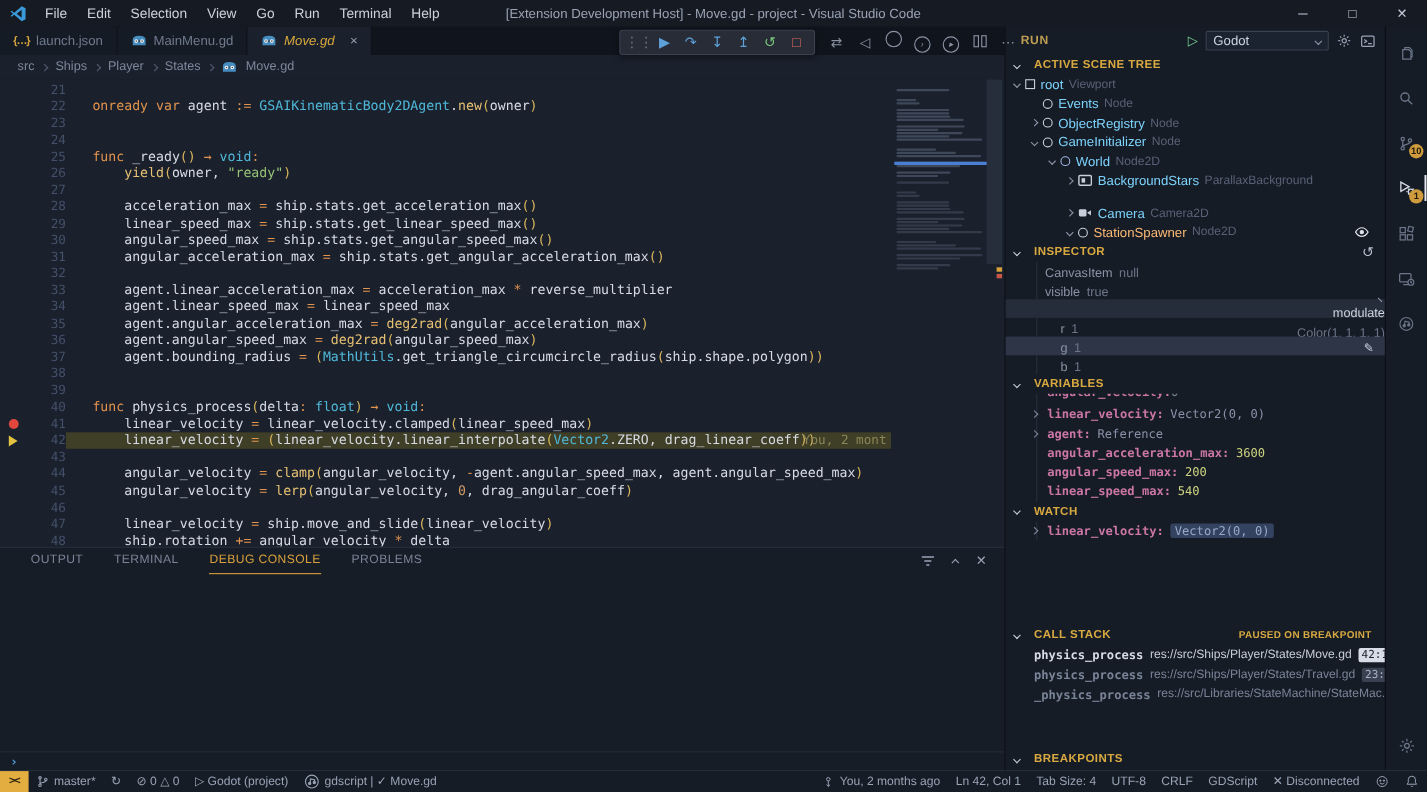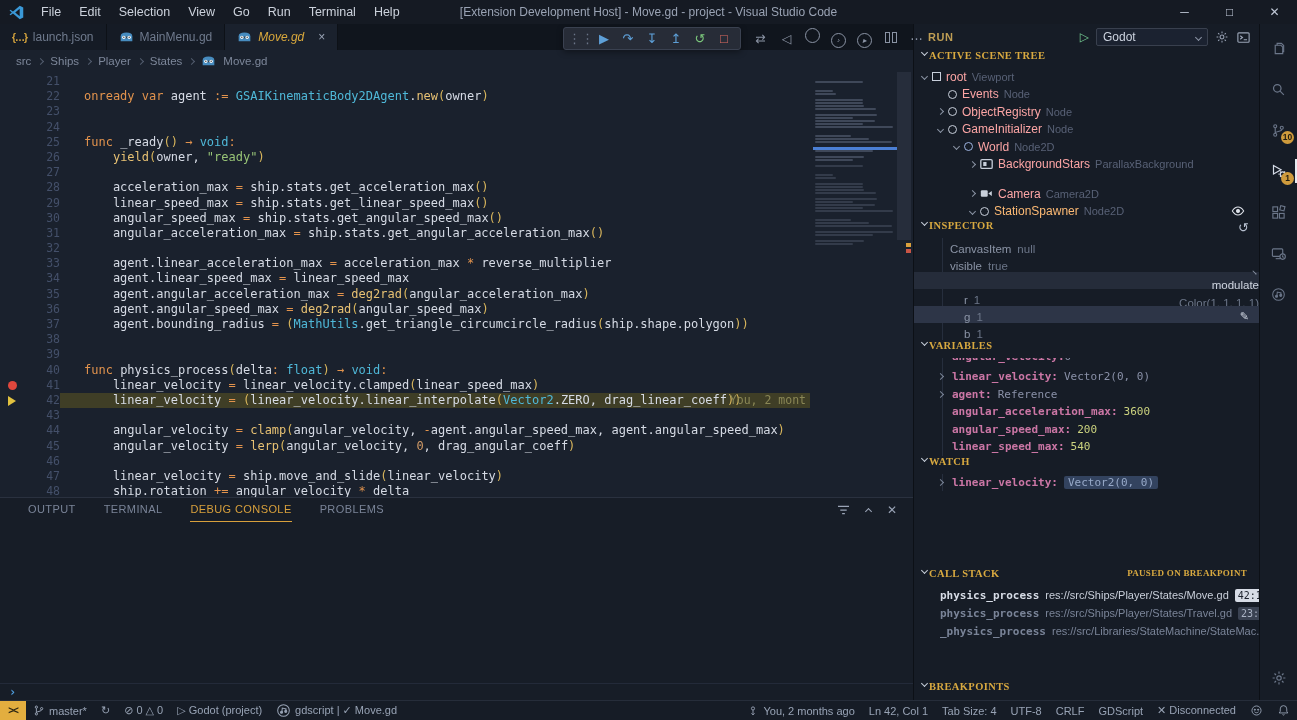--- a/index.html
+++ b/index.html
@@ -77,29 +77,29 @@
 
   
   .sb-top{flex:0 0 26px;display:flex;align-items:center;padding:0 8px 0 14px;gap:6px;}
   .run-label{font-size:11px;font-weight:bold;color:#bf9e54;letter-spacing:.5px;}
   .launch-wrap{margin-left:auto;display:flex;align-items:center;gap:7px;}
   .play-green{color:#73c991;font-size:12px;}
   .launch-select{display:flex;align-items:center;width:112px;height:18px;border:1px solid #39404e;border-radius:2px;padding:0 6px;color:#ccd3df;font-size:12px;background:#1b2230;}
   .launch-select .chv{margin-left:auto;color:#8a93a4;}
   .hdr-ic{color:#9aa4b6;display:flex;}
 
-  .sec-header{height:18px;display:flex;align-items:flex-start;gap:2px;padding-left:8px;flex:0 0 18px;position:relative;font-family:Liberation Serif, serif;}
+  .sec-header{height:18px;display:flex;align-items:center;gap:13px;padding-left:8px;flex:0 0 18px;position:relative;}
   .sec-header .chv{color:#c6cdd8;flex:0 0 5px;}
   .sec-title{font-size:10.5px;font-weight:bold;color:#d8a940;letter-spacing:.4px;}
   .sec-right{margin-left:auto;padding-right:10px;color:#b6bfcf;font-size:13px;display:flex;align-items:center;gap:8px;}
   .paused-badge{font-size:9px;font-weight:bold;color:#d8a940;letter-spacing:.3px;padding-right:12px;margin-left:auto;}
 
   .tree-row{height:17.5px;display:flex;align-items:center;gap:5px;font-size:12px;color:#9aa3b2;position:relative;}
   .tree-row .chv{color:#8a93a4;flex:0 0 5px;}
-  .tree-row .nm{color:#fca5a5;}
+  .tree-row .nm{color:#7dd3fc;}
   .tree-row.sel .nm{color:#fdba74;}
   .tree-row .tp{color:#586176;font-size:11px;}
   .ring{width:9px;height:9px;border:1.6px solid #c8cfdb;border-radius:50%;display:inline-block;}
   .ring.blue{border-color:#9db3e0;}
   .sq{width:9px;height:9px;border:1.6px solid #c8cfdb;display:inline-block;}
   .row-eye{position:absolute;right:14px;color:#dfe3ea;display:flex;}
 
   .insp-rows{position:relative;}
   .insp-rows:before{content:"";position:absolute;left:28px;top:0;bottom:0;width:1px;background:#262e3d;}
   .insp-row{height:17px;display:flex;align-items:flex-end;font-size:11.5px;gap:6px;position:relative;}

